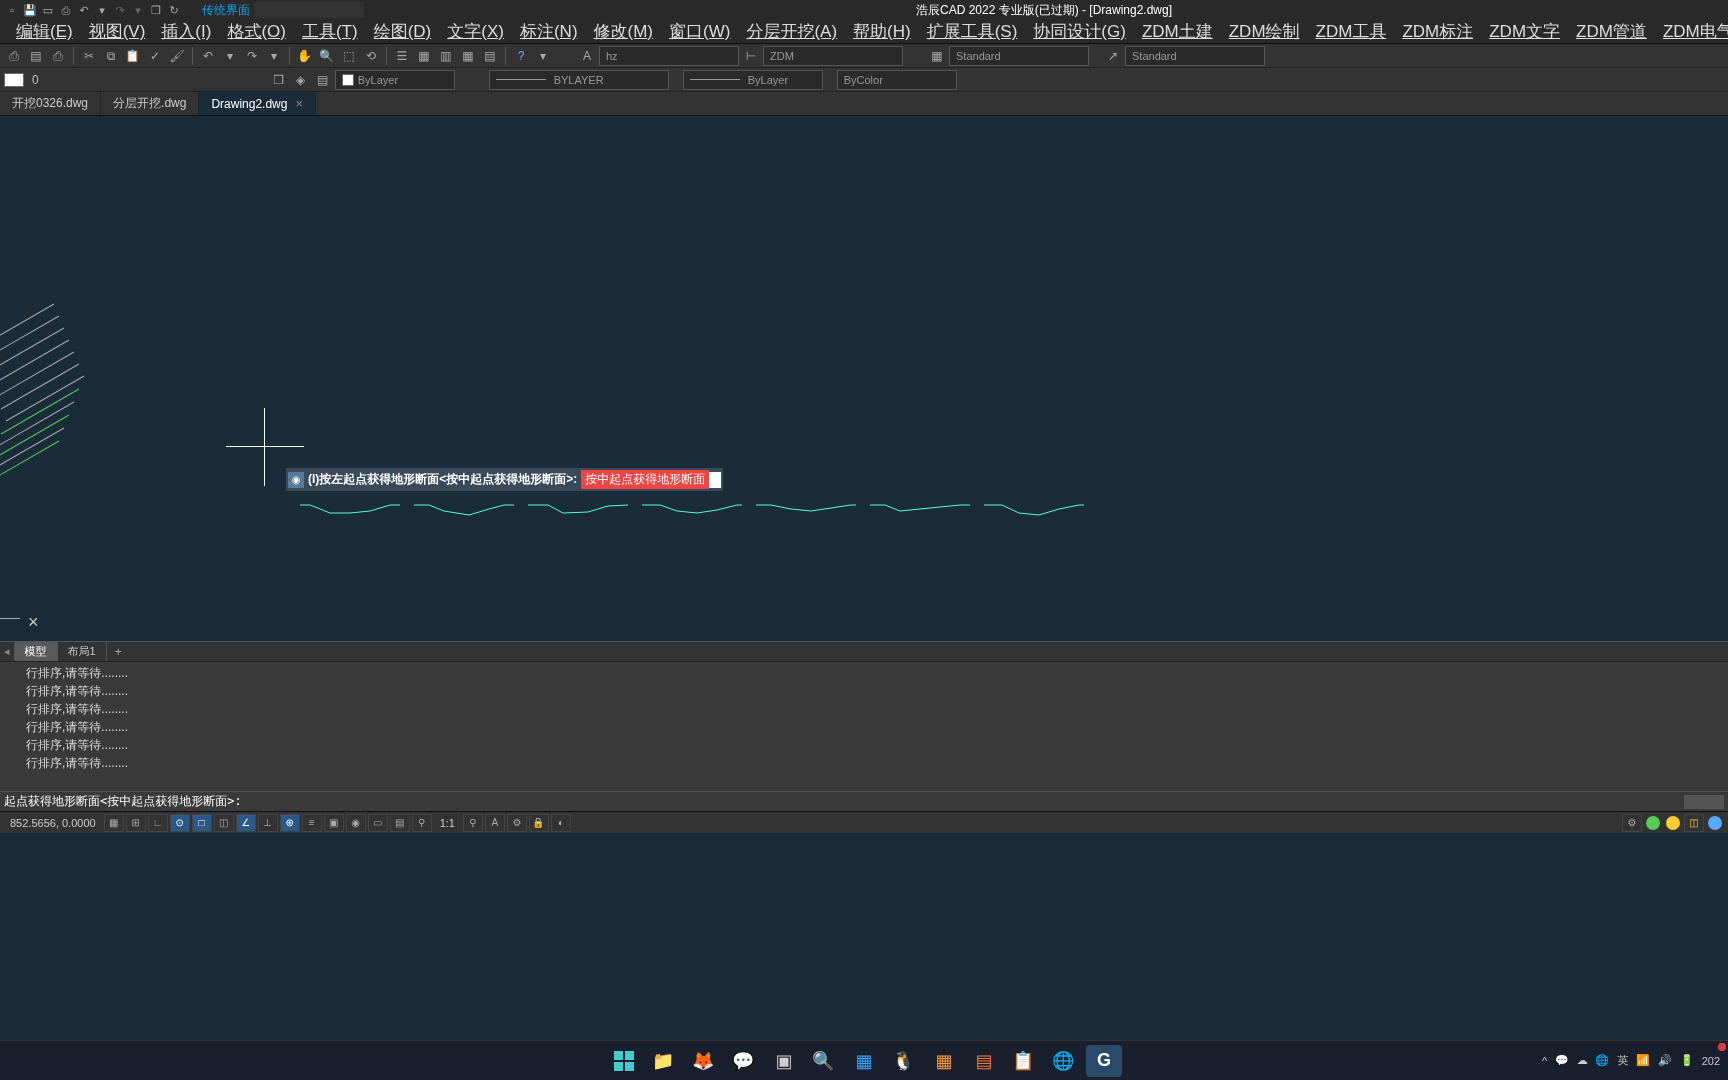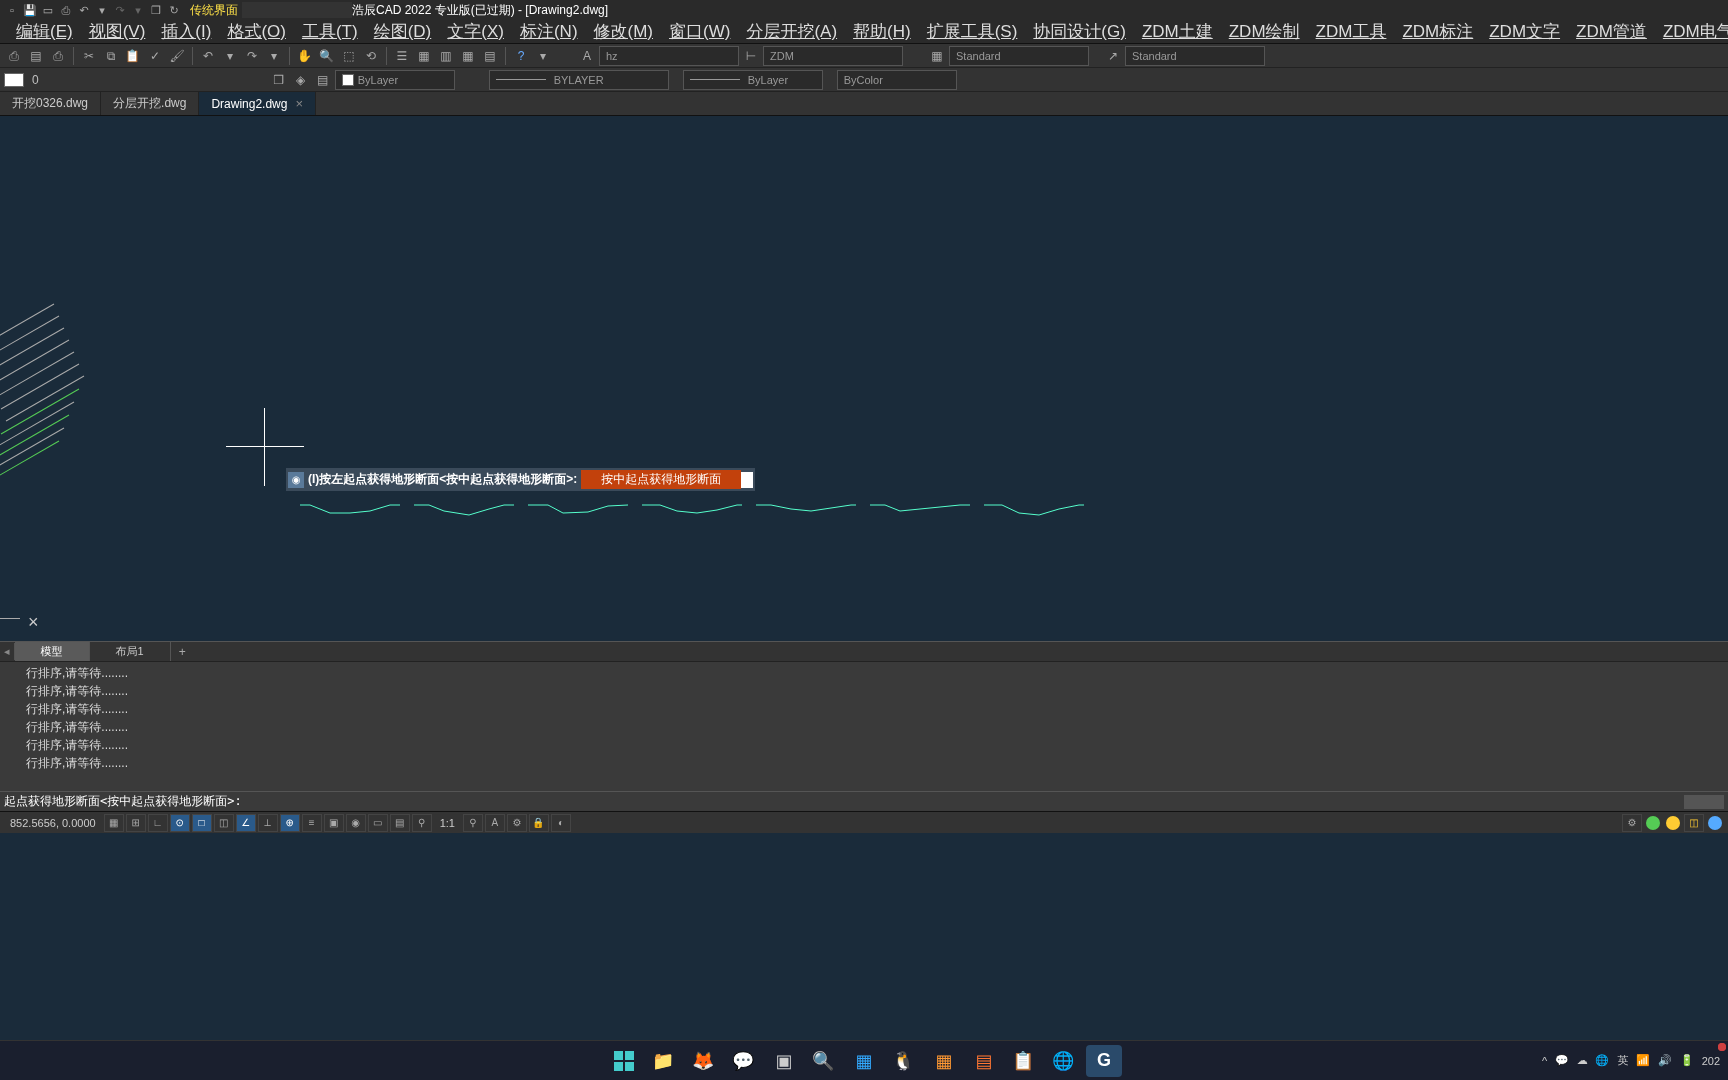--- a/index.html
+++ b/index.html
@@ -1,23 +1,23 @@
 <!DOCTYPE html>
 <html><head>
 <meta charset="utf-8">
 <style>
 * { margin: 0; padding: 0; box-sizing: border-box; font-family: "Microsoft YaHei", Arial, sans-serif; }
 body { background: #1a2b3a; color: #c0c0c0; font-size: 12px; overflow: hidden; width: 1728px; height: 1080px; }
 
 .titlebar { height: 20px; background: #2a2a2a; display: flex; align-items: center; padding: 0 4px; }
 .titlebar .quick-icons { display: flex; gap: 2px; align-items: center; }
 .titlebar .quick-icons span { width: 16px; height: 16px; display: inline-flex; align-items: center; justify-content: center; font-size: 11px; color: #aaa; cursor: pointer; }
-.titlebar .workspace { margin-left: 8px; color: #fde047; display: flex; align-items: center; }
+.titlebar .workspace { margin-left: 20px; color: #0ea5e9; display: flex; align-items: center; }
 .titlebar .workspace .dd { width: 110px; height: 16px; background: #333; margin-left: 4px; display: inline-block; }
-.titlebar .title-center { flex: 1; color: #fff; font-size: 12px; }
+.titlebar .title-center { flex: 1; text-align: center; color: #fff; font-size: 12px; }
 
 .menubar { height: 24px; background: #2a2a2a; display: flex; align-items: center; padding: 0 8px; gap: 0; border-bottom: 1px solid #111; }
 .menubar .menu { padding: 2px 8px; color: #ddd; cursor: pointer; white-space: nowrap; font-size: 17px; text-decoration: underline; }
 
 .toolbar-row { height: 24px; background: #333; display: flex; align-items: center; padding: 0 4px; gap: 2px; border-bottom: 1px solid #222; }
 .toolbar-row .tbtn { width: 20px; height: 20px; display: inline-flex; align-items: center; justify-content: center; color: #aaa; cursor: pointer; font-size: 12px; }
 .toolbar-row .sep { width: 1px; height: 18px; background: #555; margin: 0 3px; }
 .toolbar-row .dd-box { height: 20px; background: #2a2a2a; border: 1px solid #555; display: flex; align-items: center; padding: 0 6px; color: #999; font-size: 11px; }
 .toolbar-row .dd-box.w180 { width: 180px; }
 .toolbar-row .dd-box.w140 { width: 140px; }
@@ -32,31 +32,31 @@
 
 .viewport { position: relative; height: 525px; background: #1a2b3a; overflow: hidden; }
 .viewport .diag-lines { position: absolute; left: 0; top: 200px; }
 .viewport .diag-lines .dl { position: absolute; width: 90px; height: 1px; background: #aaa; transform: rotate(-30deg); }
 .viewport .crosshair-v { position: absolute; left: 264px; top: 292px; width: 1px; height: 78px; background: #fff; }
 .viewport .crosshair-h { position: absolute; left: 226px; top: 330px; width: 78px; height: 1px; background: #fff; }
 
 .viewport .prompt-box { position: absolute; left: 286px; top: 352px; display: flex; align-items: center; background: #3a4a5a; padding: 2px; }
 .viewport .prompt-box .p-icon { width: 16px; height: 16px; background: #5a7a9a; display: inline-flex; align-items: center; justify-content: center; color: #fff; font-size: 10px; }
 .viewport .prompt-box .p-text { color: #fff; font-size: 12px; padding: 0 4px; font-weight: bold; }
-.viewport .prompt-box .p-input { background: #c2410c; color: #fff; padding: 1px 20px; font-size: 12px; }
+.viewport .prompt-box .p-input { background: #ef4444; color: #fff; padding: 1px 4px; font-size: 12px; }
 .viewport .prompt-box .p-cursor { display: inline-block; width: 12px; height: 16px; background: #fff; }
 
 .viewport .profiles { position: absolute; left: 300px; top: 385px; display: flex; gap: 14px; }
 .viewport .profiles svg { display: block; }
 
 .viewport .corner-x { position: absolute; left: 28px; bottom: 8px; color: #ccc; font-size: 18px; }
 .viewport .corner-bar { position: absolute; left: 0; bottom: 22px; width: 20px; height: 1px; background: #aaa; }
 
 .model-tabs { height: 20px; background: #333; display: flex; align-items: center; border-top: 1px solid #555; }
-.model-tabs .mt-tab { padding: 2px 26px; color: #ccc; cursor: pointer; font-size: 11px; border-right: 1px solid #555; }
+.model-tabs .mt-tab { padding: 2px 10px; color: #ccc; cursor: pointer; font-size: 11px; border-right: 1px solid #555; }
 .model-tabs .mt-tab.active { background: #5a5a5a; color: #fff; }
 .model-tabs .mt-plus { padding: 2px 8px; color: #aaa; cursor: pointer; }
 
 .cmdwin { height: 130px; background: #3a3a3a; color: #ddd; font-size: 12px; padding: 2px 4px; overflow: hidden; border-top: 1px solid #222; font-family: SimSun, monospace; }
 .cmdwin .ln { line-height: 18px; white-space: nowrap; margin-left: 22px; }
 .cmd-input-row { height: 20px; background: #3a3a3a; display: flex; align-items: center; border-top: 1px solid #555; padding: 0 4px; }
 .cmd-input-row .ci-text { color: #fff; font-size: 12px; font-family: SimSun, monospace; }
 .cmd-input-row .ci-scroll { margin-left: auto; width: 40px; height: 14px; background: #555; }
 
 .statusbar { height: 22px; background: #333; display: flex; align-items: center; padding: 0 4px; gap: 2px; border-top: 1px solid #111; }

